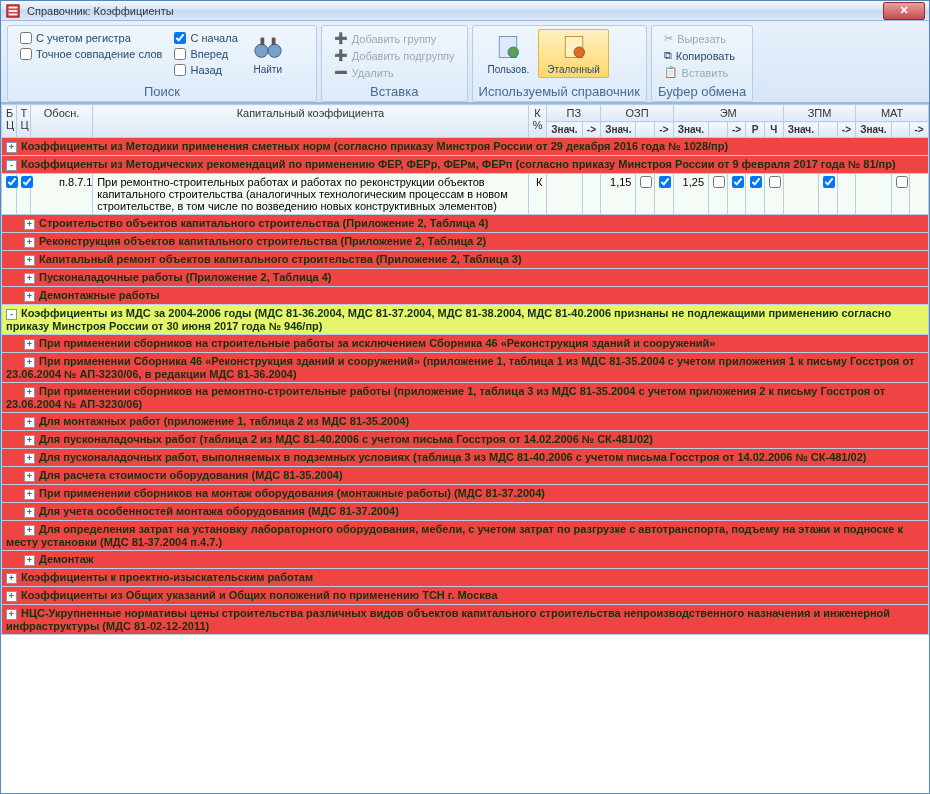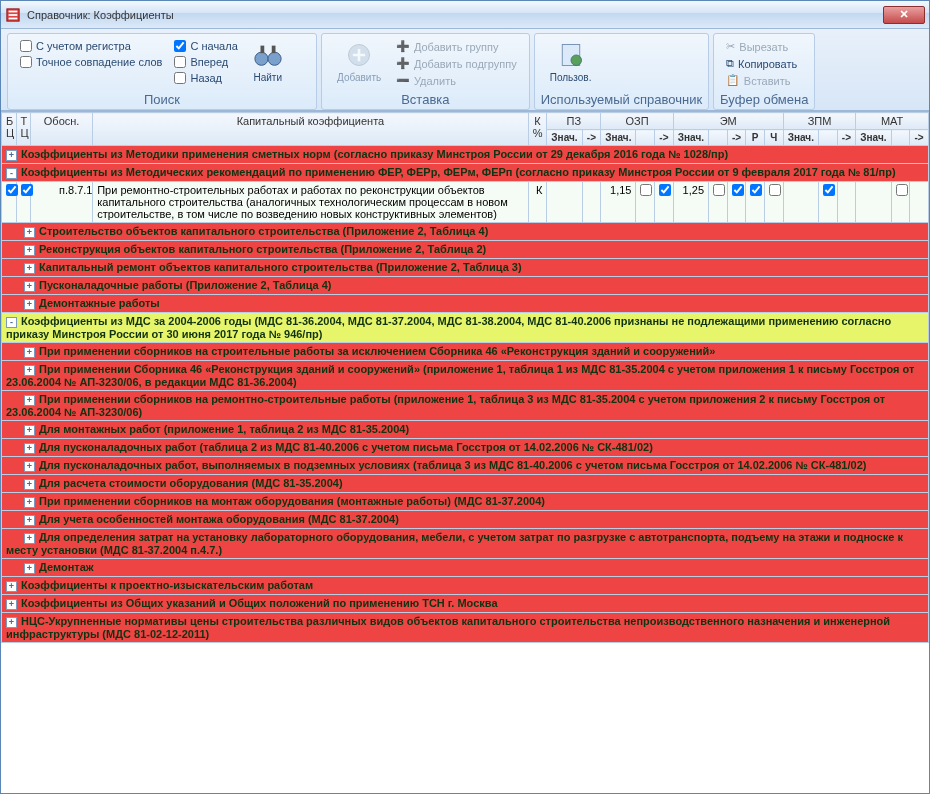--- a/index.html
+++ b/index.html
@@ -1,20 +1,20 @@
 <!DOCTYPE html>
 <html><head>
 <meta charset="utf-8">
 <style>
 * { box-sizing: border-box; margin: 0; padding: 0; font-family: Tahoma, Arial, sans-serif; font-size: 11px; }
 body { background: #d6e5f3; width: 930px; height: 794px; overflow: hidden; }
 
 .window { width: 930px; height: 794px; border: 1px solid #5a87b8; background: #fff; display: flex; flex-direction: column; }
 
-.titlebar { height: 28px; background: linear-gradient(to bottom, #f3f8fe 0%, #d5e4f6 45%, #c2d8f1 46%, #dce9f8 100%); display: flex; align-items: center; padding: 0 4px; border-bottom: 1px solid #9db8d6; justify-content: space-between; }
+.titlebar { height: 20px; background: linear-gradient(to bottom, #f3f8fe 0%, #d5e4f6 45%, #c2d8f1 46%, #dce9f8 100%); display: flex; align-items: center; padding: 0 4px; border-bottom: 1px solid #9db8d6; justify-content: space-between; }
 .titlebar .app-icon { width: 16px; height: 16px; margin-right: 6px; display: flex; align-items: center; justify-content: center; }
 .titlebar .app-icon svg { width: 14px; height: 14px; }
 .titlebar .title { flex: 1; color: #333; }
 .titlebar .close { width: 42px; height: 18px; background: linear-gradient(to bottom, #e9a0a0, #c54b4b); border: 1px solid #8a2f2f; border-radius: 2px; display: flex; align-items: center; justify-content: center; color: #fff; font-weight: bold; }
 
 .ribbon { background: linear-gradient(#e8f0fa, #d7e6f7); border-bottom: 1px solid #9db8d6; display: flex; padding: 4px 6px 0 6px; }
 .ribbon-group { border: 1px solid #b7cce6; border-radius: 3px; background: linear-gradient(#f0f6fc, #dcebfa); margin-right: 4px; display: flex; flex-direction: column; padding: 3px 6px 0 6px; position: relative; }
 .ribbon-group-body { display: flex; align-items: flex-start; flex: 1; }
 .ribbon-group-label { text-align: center; font-size: 13px; color: #4a6a92; padding: 2px 0; }
 .rb-col { display: flex; flex-direction: column; gap: 2px; padding: 2px 4px; }
@@ -102,29 +102,20 @@
               </svg>
           </span>
           <span class="lbl">Найти</span>
         </div>
       </div>
       <div class="ribbon-group-label">Поиск</div>
     </div>
 
     <div class="ribbon-group">
       <div class="ribbon-group-body">
-        <div class="rb-big" style="opacity:.5">
-          <span class="ico">
-            <svg viewBox="0 0 32 32" width="28" height="28">
-                <circle cx="16" cy="16" r="12" fill="#bcd" stroke="#89a"></circle>
-                <path d="M16 9v14M9 16h14" stroke="#fff" stroke-width="3"></path>
-              </svg>
-          </span>
-          <span class="lbl">Добавить</span>
-        </div>
         <div class="rb-col">
           <div class="rb-item dim">
               <span>➕</span>
               <span>Добавить группу</span>
             </div>
           <div class="rb-item dim">
               <span>➕</span>
               <span>Добавить подгруппу</span>
             </div>
           <div class="rb-item dim">
@@ -139,20 +130,29 @@
     <div class="ribbon-group">
       <div class="ribbon-group-body">
         <div class="rb-big">
           <span class="ico">
               <svg viewBox="0 0 32 32" width="28" height="28">
                 <rect x="6" y="4" width="20" height="24" fill="#dce9f8" stroke="#6a8ab0"></rect>
                 <circle cx="22" cy="22" r="6" fill="#5aa05a" stroke="#377"></circle>
               </svg>
             </span>
           <span class="lbl">Пользов.</span>
+        </div>
+        <div class="rb-big active">
+          <span class="ico">
+              <svg viewBox="0 0 32 32" width="28" height="28">
+                <rect x="6" y="4" width="20" height="24" fill="#fff0c4" stroke="#c08a20"></rect>
+                <circle cx="22" cy="22" r="6" fill="#e06a2a" stroke="#a04a10"></circle>
+              </svg>
+            </span>
+          <span class="lbl">Эталонный</span>
         </div>
       </div>
       <div class="ribbon-group-label">Используемый справочник</div>
     </div>
 
     <div class="ribbon-group">
       <div class="ribbon-group-body">
         <div class="rb-col">
           <div class="rb-item dim">
               <span>✂</span>

